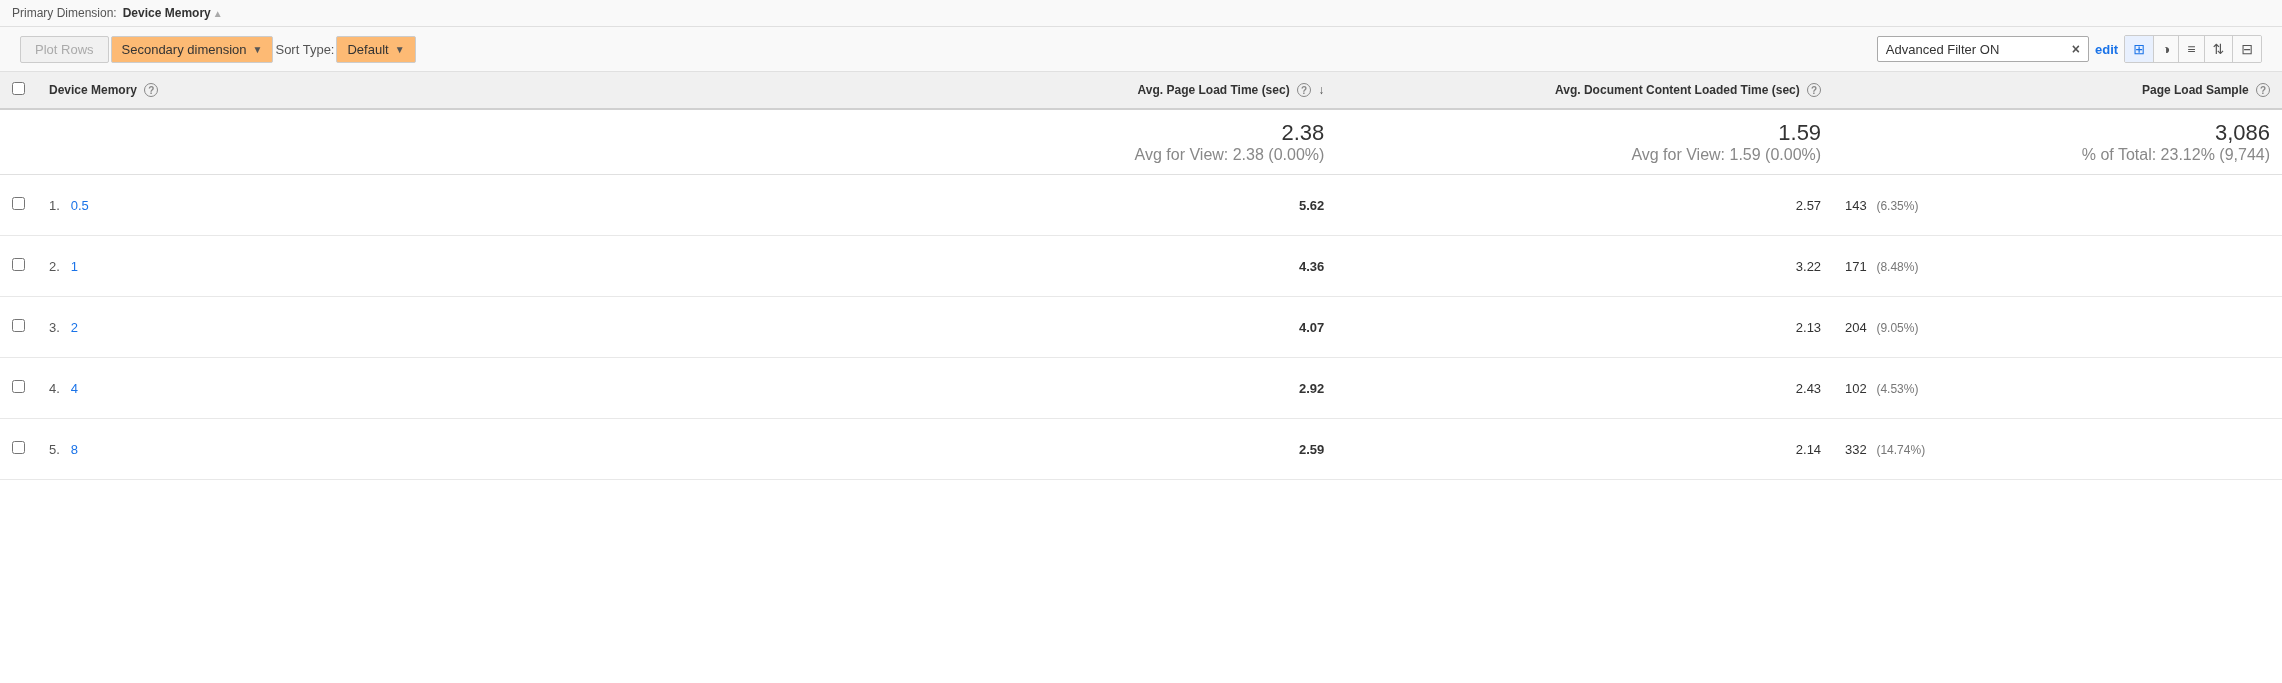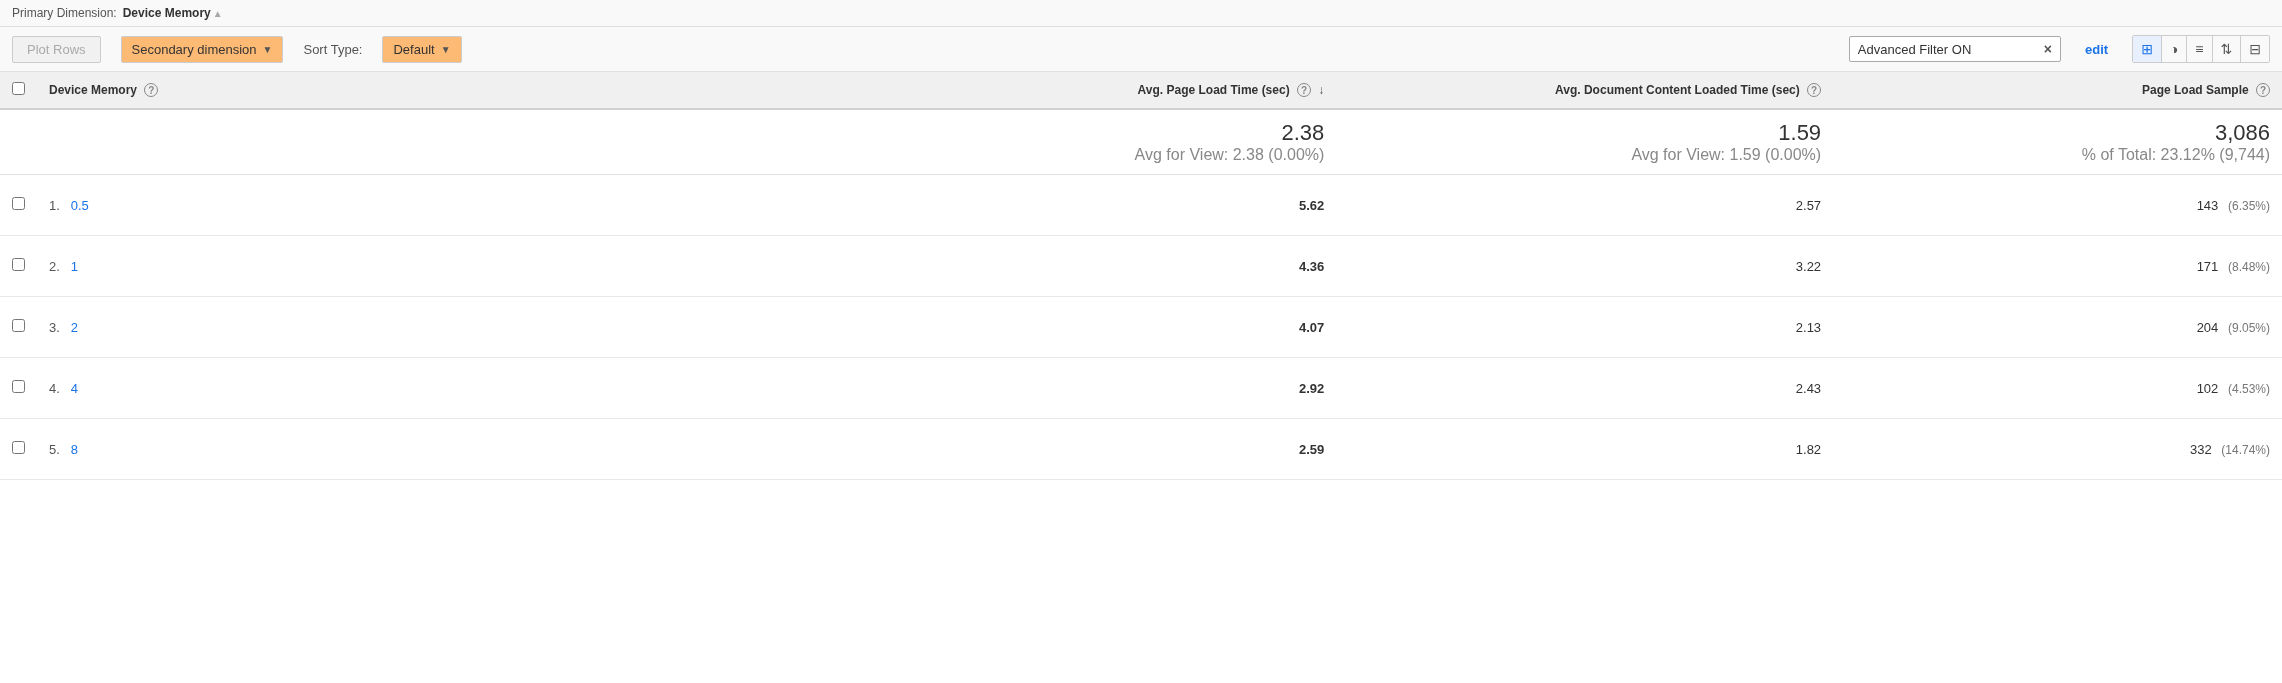--- a/index.html
+++ b/index.html
@@ -24,24 +24,24 @@
     }
     .primary-dimension-value {
       font-size: 12px;
       font-weight: bold;
       color: #333;
       margin-left: 4px;
     }
     .toolbar {
       display: flex;
       align-items: center;
-      padding: 8px 12px;
+      padding: 8px 20px;
       border-bottom: 1px solid #e0e0e0;
       background: #f9f9f9;
-      gap: 20px;
+      gap: 2px;
     }
     .btn-plot-rows {
       padding: 5px 14px;
       border: 1px solid #ccc;
       background: #f1f1f1;
       color: #aaa;
       border-radius: 2px;
       font-size: 13px;
       cursor: default;
     }
@@ -194,21 +194,20 @@
     .numeric-value {
       text-align: right;
       font-weight: bold;
       font-size: 13px;
     }
     .numeric-plain {
       text-align: right;
       font-size: 13px;
     }
     .sample-cell {
-      text-align: right;
     }
     .sample-num {
       font-size: 13px;
       font-weight: normal;
     }
     .sample-pct {
       font-size: 12px;
       color: #777;
       margin-left: 6px;
     }
@@ -368,20 +367,20 @@
       <tr class="data-row">
     <td class="checkbox-cell">
       <input type="checkbox" style="">
     </td>
     <td>
       <span class="row-num">5.</span>
       &nbsp;
       <a href="#" class="row-link">8</a>
     </td>
     <td class="numeric-value">2.59</td>
-    <td class="numeric-plain">1.82</td>
+    <td class="numeric-plain">2.14</td>
     <td class="sample-cell">
       <span class="sample-num">332</span>
       <span class="sample-pct">(14.74%)</span>
     </td>
   </tr>
     </tbody>
 </table>
 
 </body></html>

